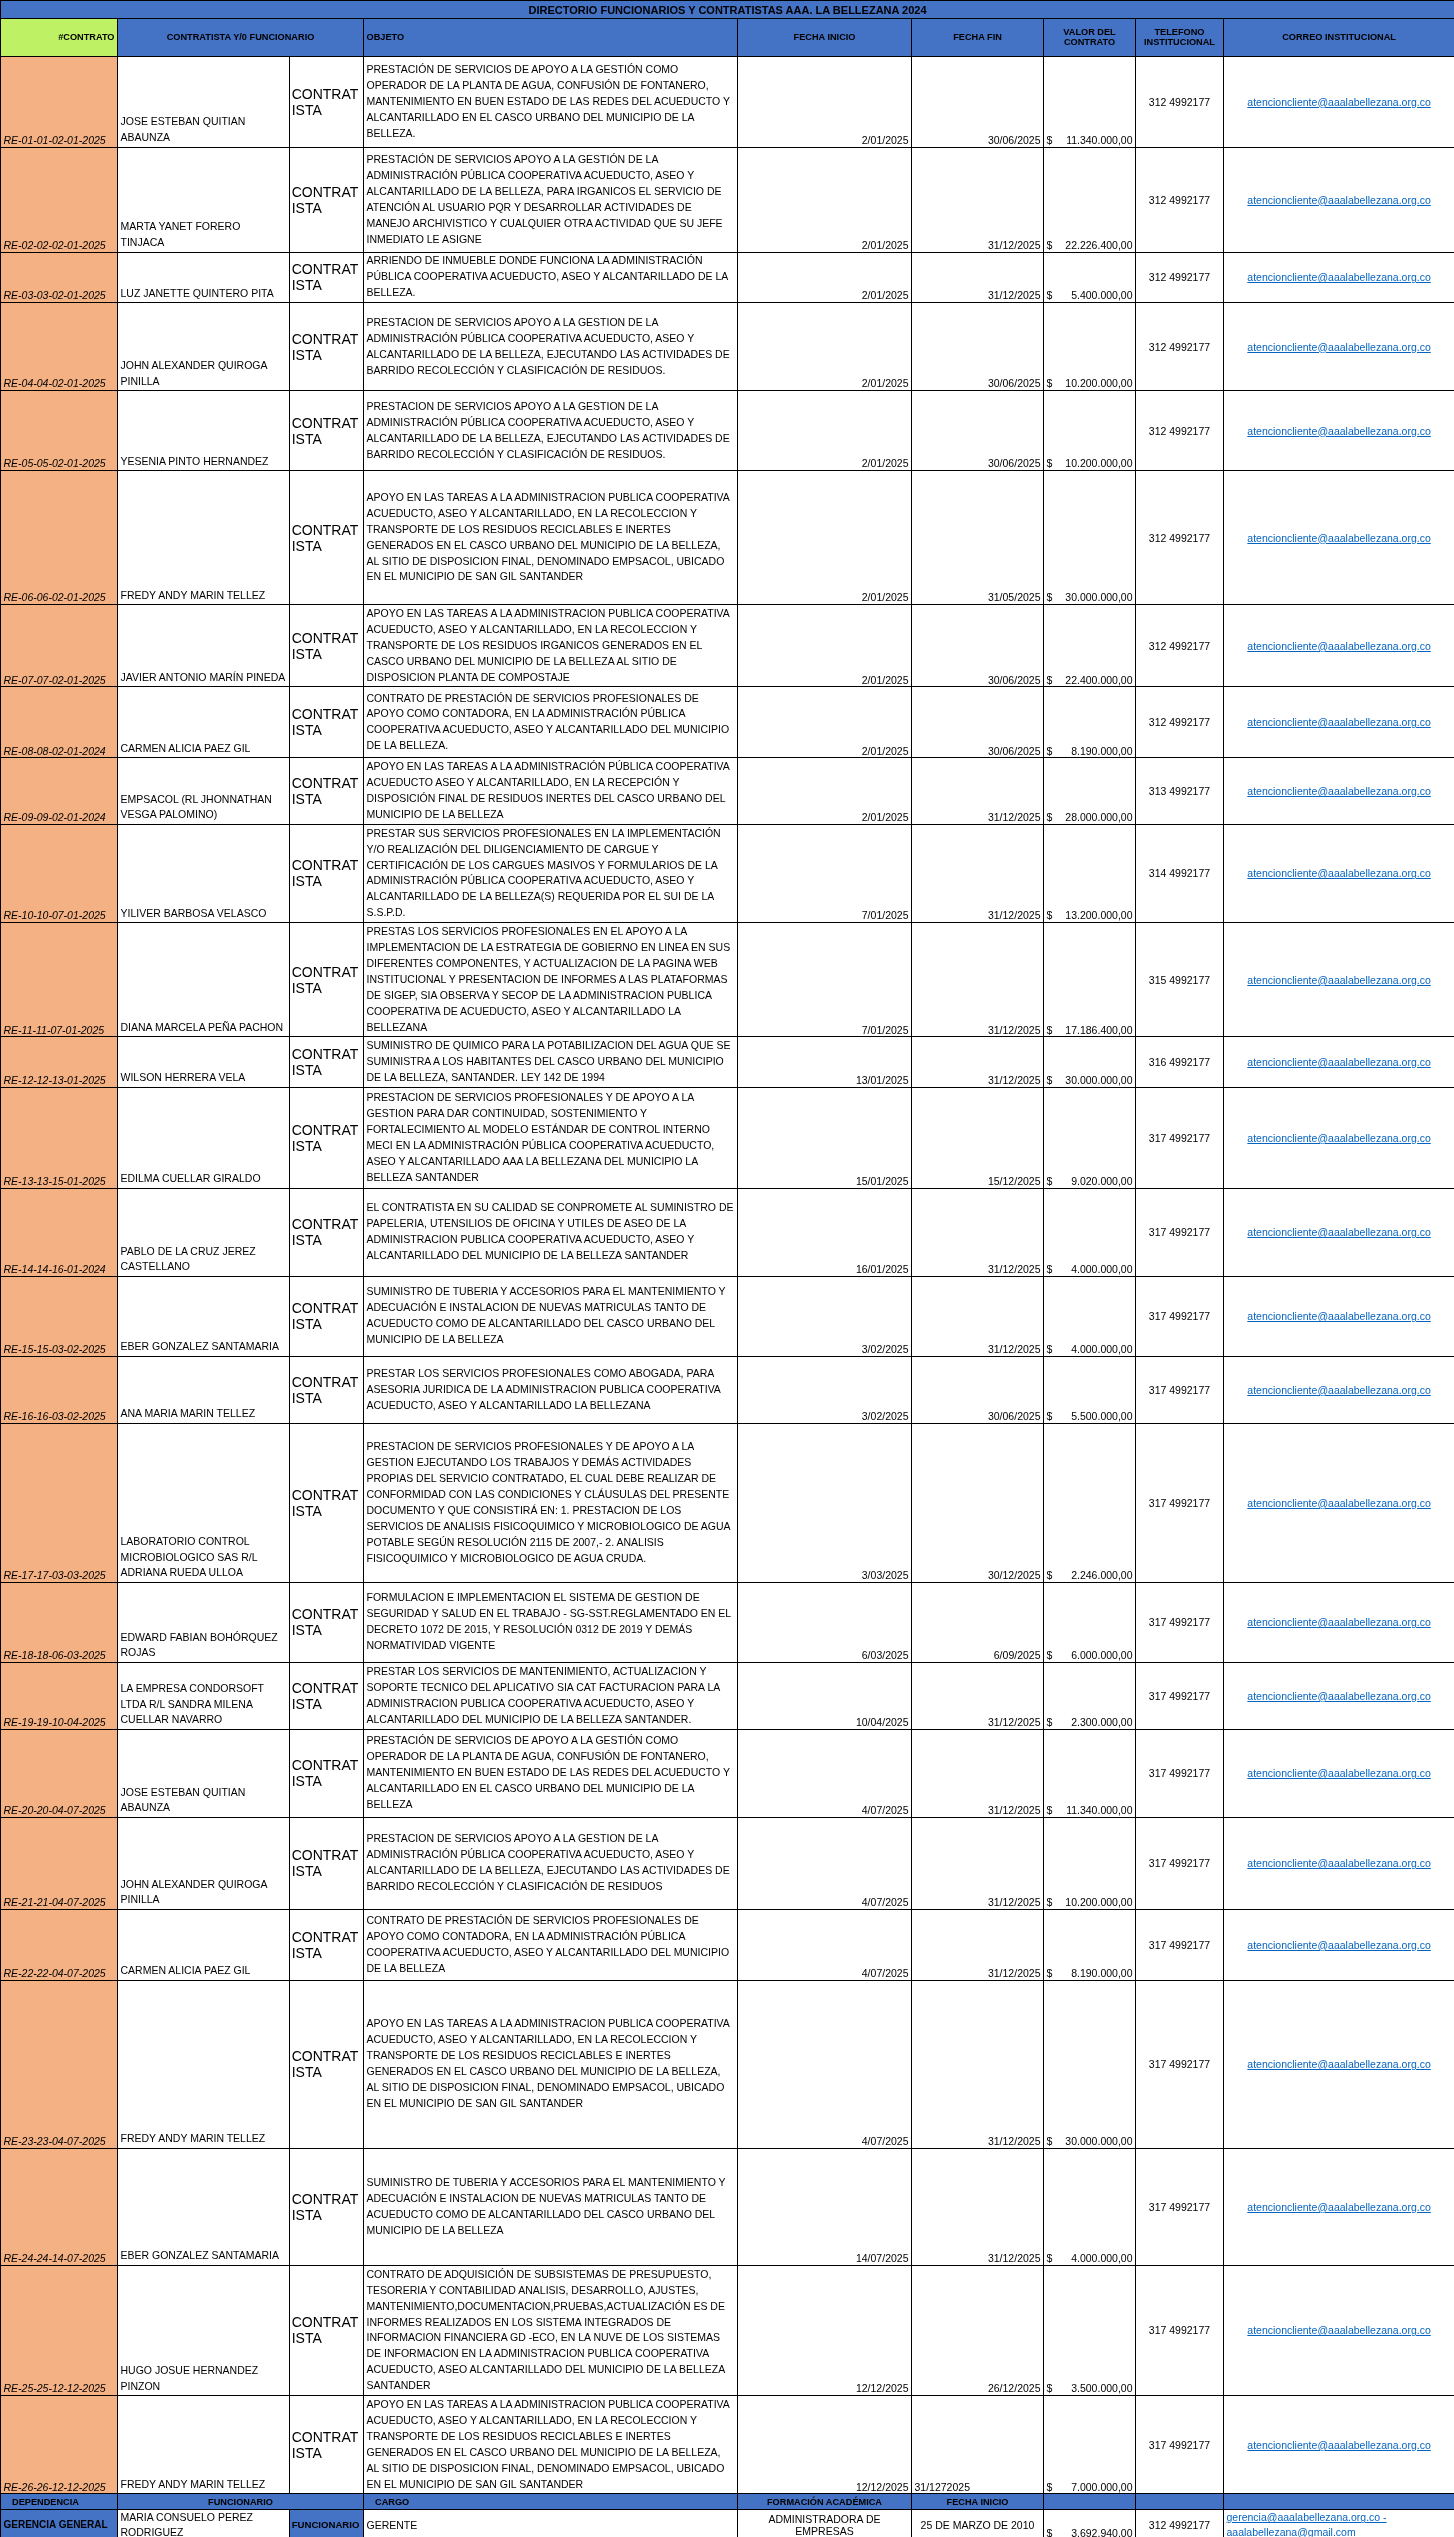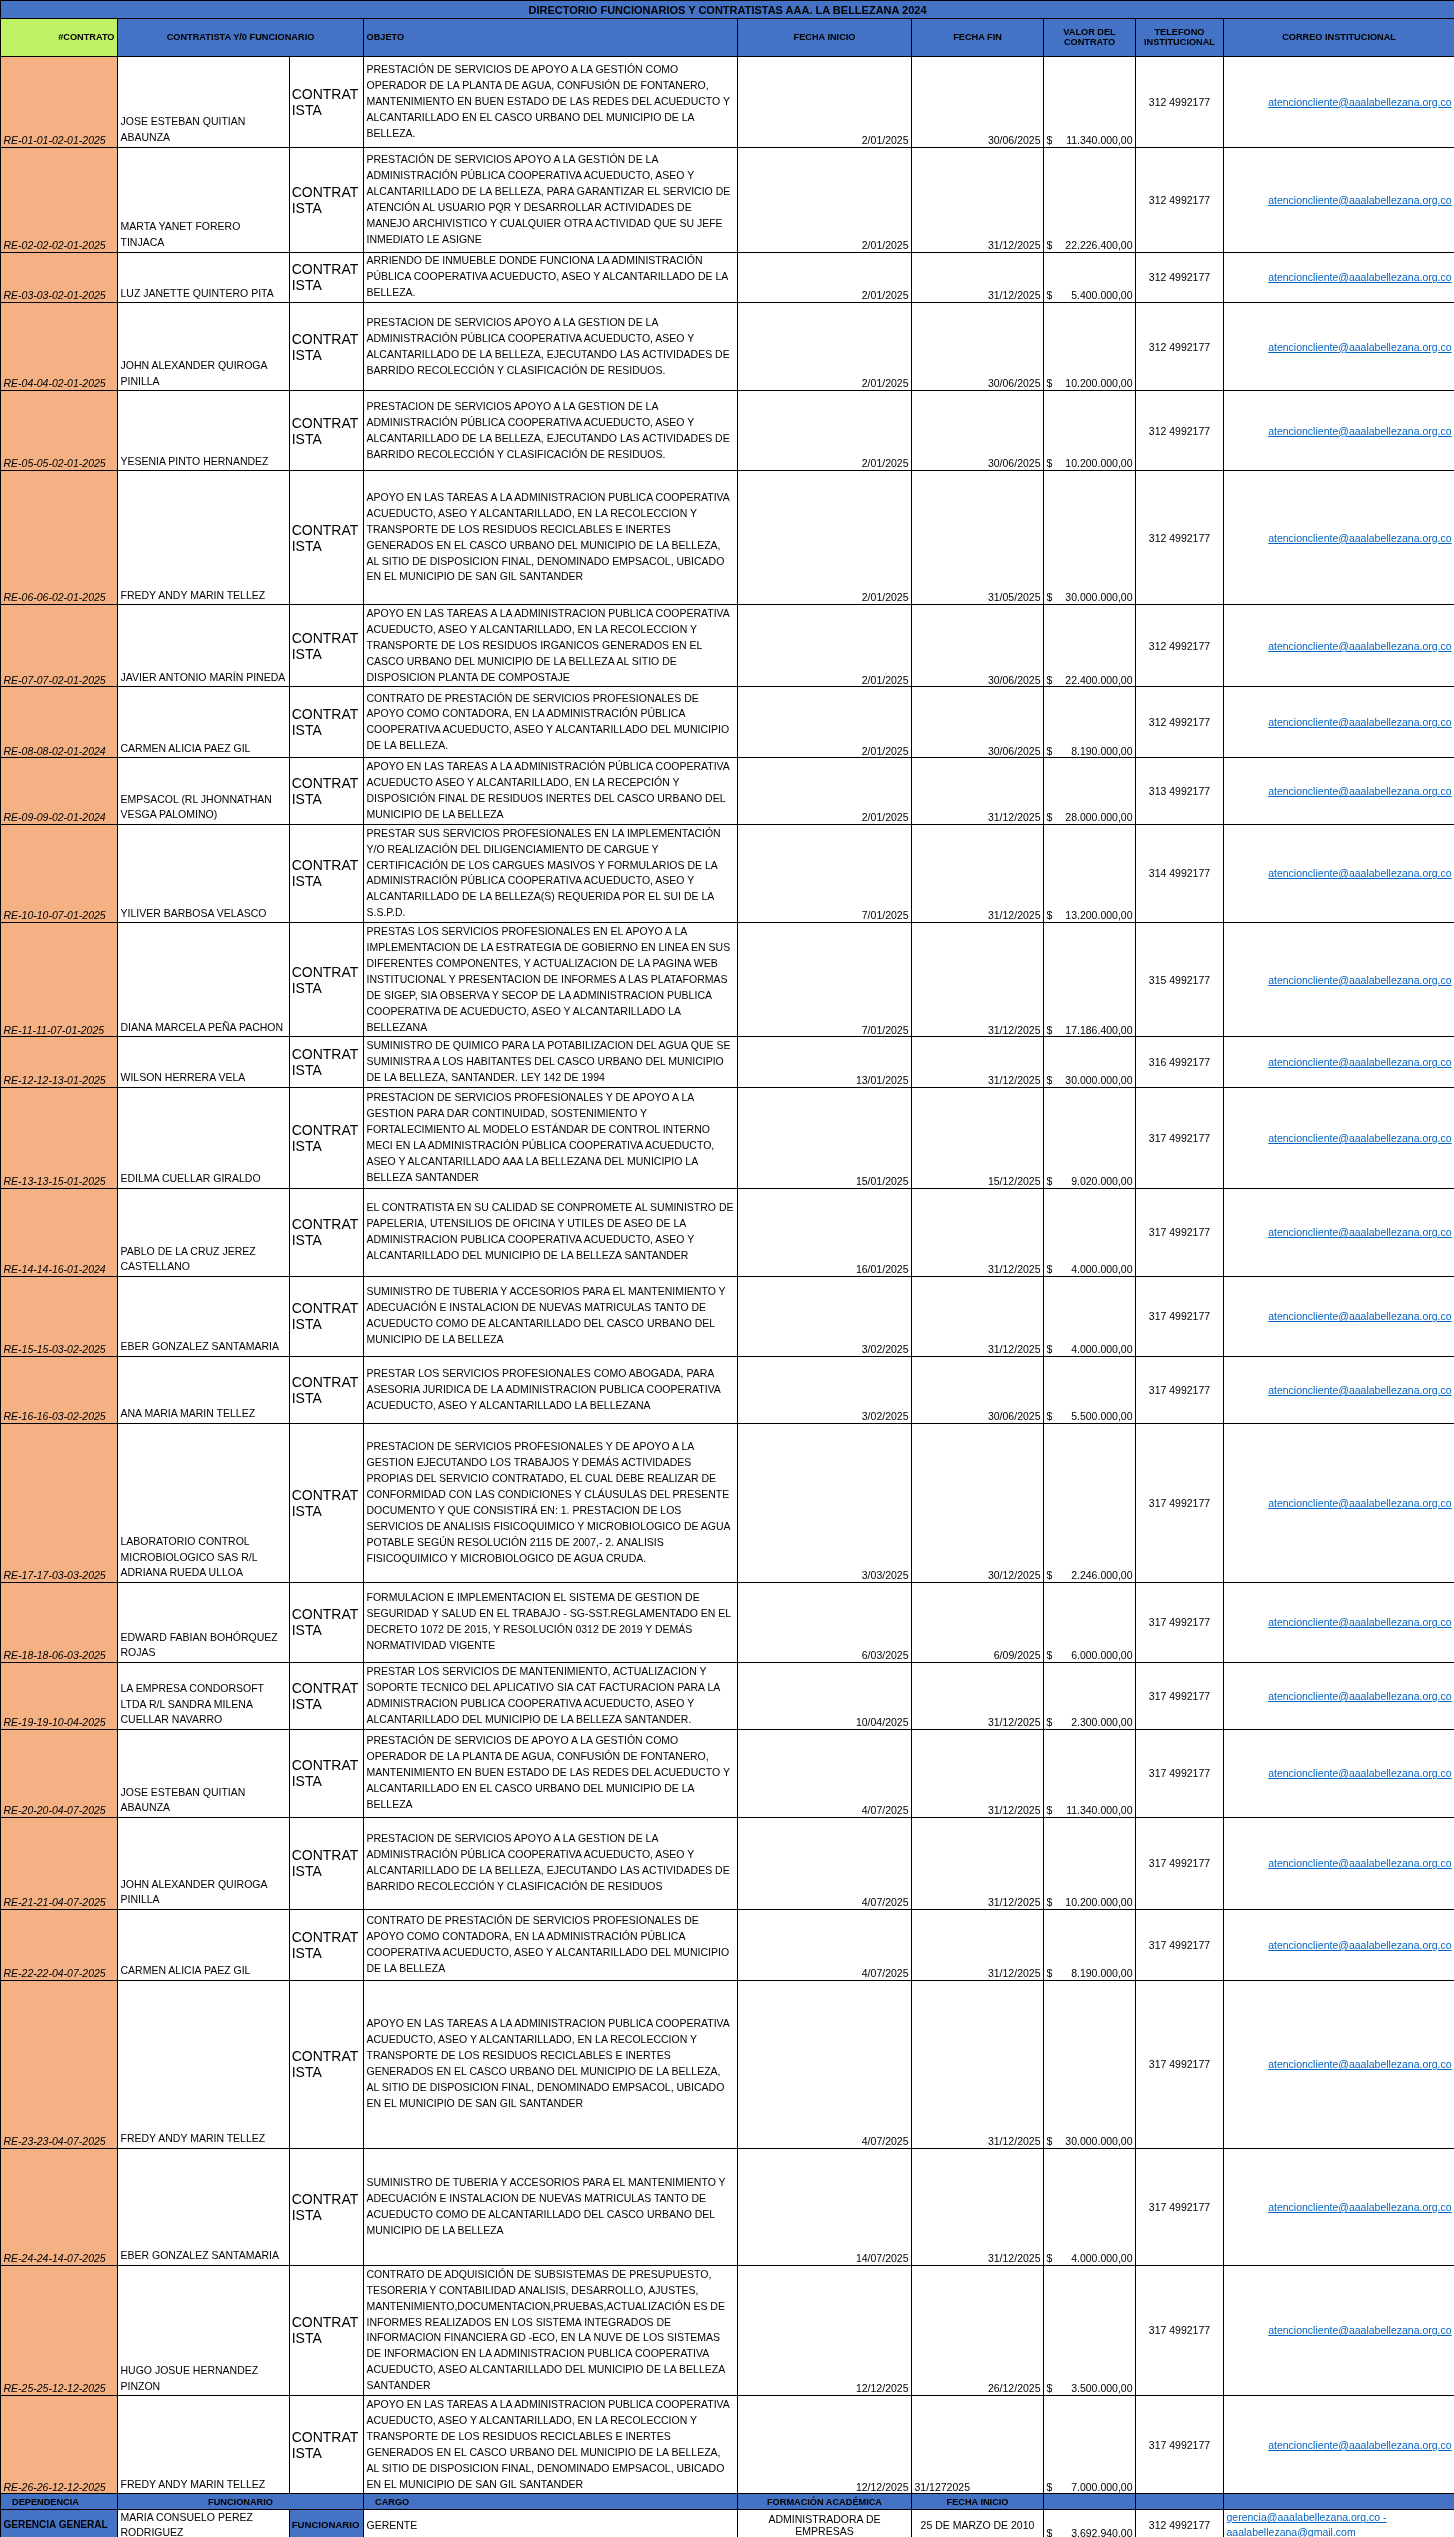--- a/index.html
+++ b/index.html
@@ -15,21 +15,21 @@
   
   td.c-id{vertical-align:bottom;text-align:left;background:#F4B183;font-size:10.5px;font-style:italic;}
   td.c-name{vertical-align:bottom;text-align:left;line-height:1.5;}
   td.c-tipo{vertical-align:middle;text-align:left;font-size:14px;padding-left:1.7px;}
   td.c-objeto{vertical-align:middle;text-align:left;line-height:1.52;}
   td.c-date{vertical-align:bottom;text-align:right;}
   td.c-date.textdate{text-align:left;margin-left:44px;}
   td.c-valor{vertical-align:bottom;}
   .acct{display:flex;justify-content:space-between;align-items:flex-end;}
   td.c-tel{vertical-align:middle;text-align:center;}
-  td.c-mail{vertical-align:middle;text-align:right;}
+  td.c-mail{vertical-align:middle;text-align:center;}
   .maillink{color:#0563C1;text-decoration:underline;cursor:pointer;}
   
   .f-head{background:#4472C4;font-weight:bold;font-size:9.2px;height:14.3px;padding:0 11px;}
   .f-head.left{text-align:left;}
   .f-head.center{text-align:center;}
   td.f-dep{background:#4472C4;font-weight:bold;font-size:10px;vertical-align:middle;}
   td.f-tipo{background:#4472C4;font-weight:bold;font-size:9.6px;vertical-align:middle;padding-left:1.7px;}
   td.f-plain{vertical-align:middle;line-height:1.35;}
   td.f-center{text-align:center;vertical-align:middle;}
 </style>
@@ -80,21 +80,21 @@
     </td>
     <td class="c-tel">312 4992177</td>
     <td class="c-mail">
       <span class="maillink">atencioncliente@aaalabellezana.org.co</span>
     </td>
   </tr>
         <tr style="height: 105px;">
     <td class="c-id">RE-02-02-02-01-2025</td>
     <td class="c-name">MARTA YANET FORERO TINJACA</td>
     <td class="c-tipo">CONTRATISTA</td>
-    <td class="c-objeto">PRESTACIÓN DE SERVICIOS APOYO A LA GESTIÓN DE LA ADMINISTRACIÓN PÚBLICA COOPERATIVA ACUEDUCTO, ASEO Y ALCANTARILLADO DE LA BELLEZA, PARA GARANTIZAR EL SERVICIO DE ATENCIÓN AL USUARIO PQR Y DESARROLLAR ACTIVIDADES DE MANEJO ARCHIVISTICO Y CUALQUIER OTRA ACTIVIDAD QUE SU JEFE INMEDIATO LE ASIGNE</td>
+    <td class="c-objeto">PRESTACIÓN DE SERVICIOS APOYO A LA GESTIÓN DE LA ADMINISTRACIÓN PÚBLICA COOPERATIVA ACUEDUCTO, ASEO Y ALCANTARILLADO DE LA BELLEZA, PARA IRGANICOS EL SERVICIO DE ATENCIÓN AL USUARIO PQR Y DESARROLLAR ACTIVIDADES DE MANEJO ARCHIVISTICO Y CUALQUIER OTRA ACTIVIDAD QUE SU JEFE INMEDIATO LE ASIGNE</td>
     <td class="c-date c-inicio">2/01/2025</td>
     <td class="c-date c-fin">31/12/2025</td>
     <td class="c-valor">
       <div class="acct">
               <span class="cur">$</span>
               <span class="amt">22.226.400,00</span>
             </div>
     </td>
     <td class="c-tel">312 4992177</td>
     <td class="c-mail">

